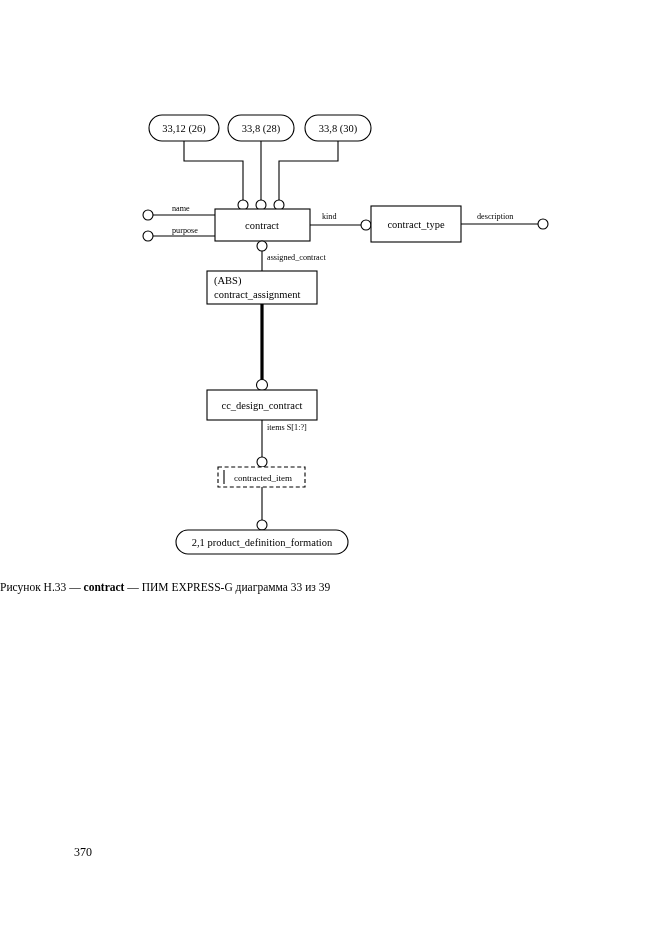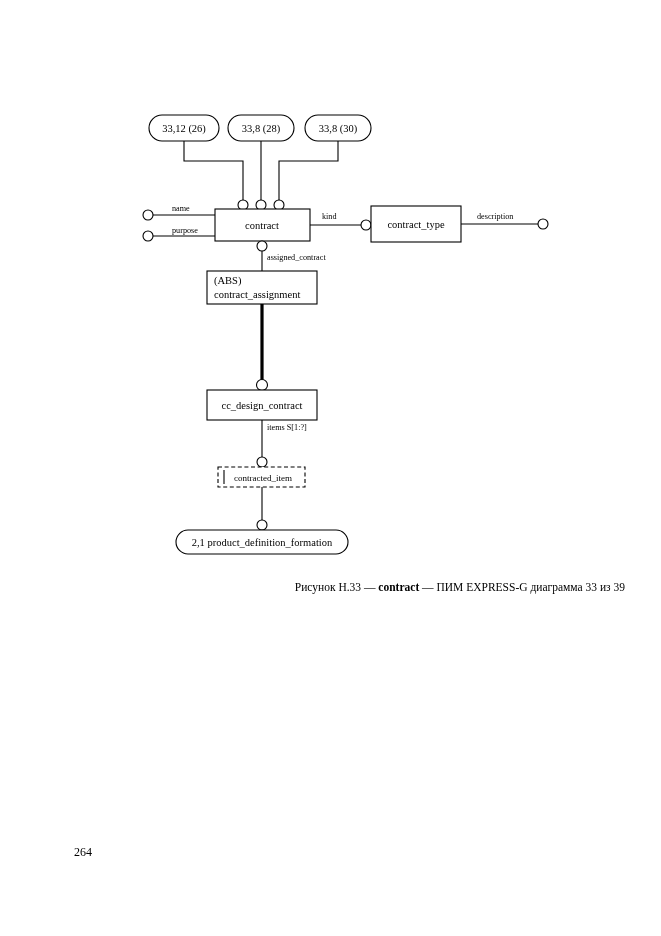--- a/index.html
+++ b/index.html
@@ -33,22 +33,22 @@
   .page-number {
     position: absolute;
     left: 74px;
     top: 845px;
     font-size: 12px;
   }
   .figure-caption {
     position: absolute;
     left: 0;
     top: 581px;
-    width: 625px;
-    text-align: right;
+    width: 534px;
+    text-align: left;
     font-size: 11.5px;
     white-space: nowrap;
   }
   .figure-caption b { font-weight: bold; }
 
   .diagram {
     position: absolute;
     left: 0;
     top: 95px;
     width: 661px;
@@ -174,15 +174,15 @@
       <g>
         <rect class="oval" x="176" y="435" width="172" height="24" rx="12" ry="12"></rect>
         <text class="ref-label" x="262" y="451" text-anchor="middle">2,1 product_definition_formation</text>
       </g>
 
     </svg>
   </div>
 
   <div class="figure-caption"><span>Рисунок Н.33 — </span><b>contract</b><span> — ПИМ EXPRESS-G диаграмма 33 из 39</span></div>
 
-  <div class="page-number">264</div>
+  <div class="page-number">370</div>
 
 </div>
 
 </body></html>

